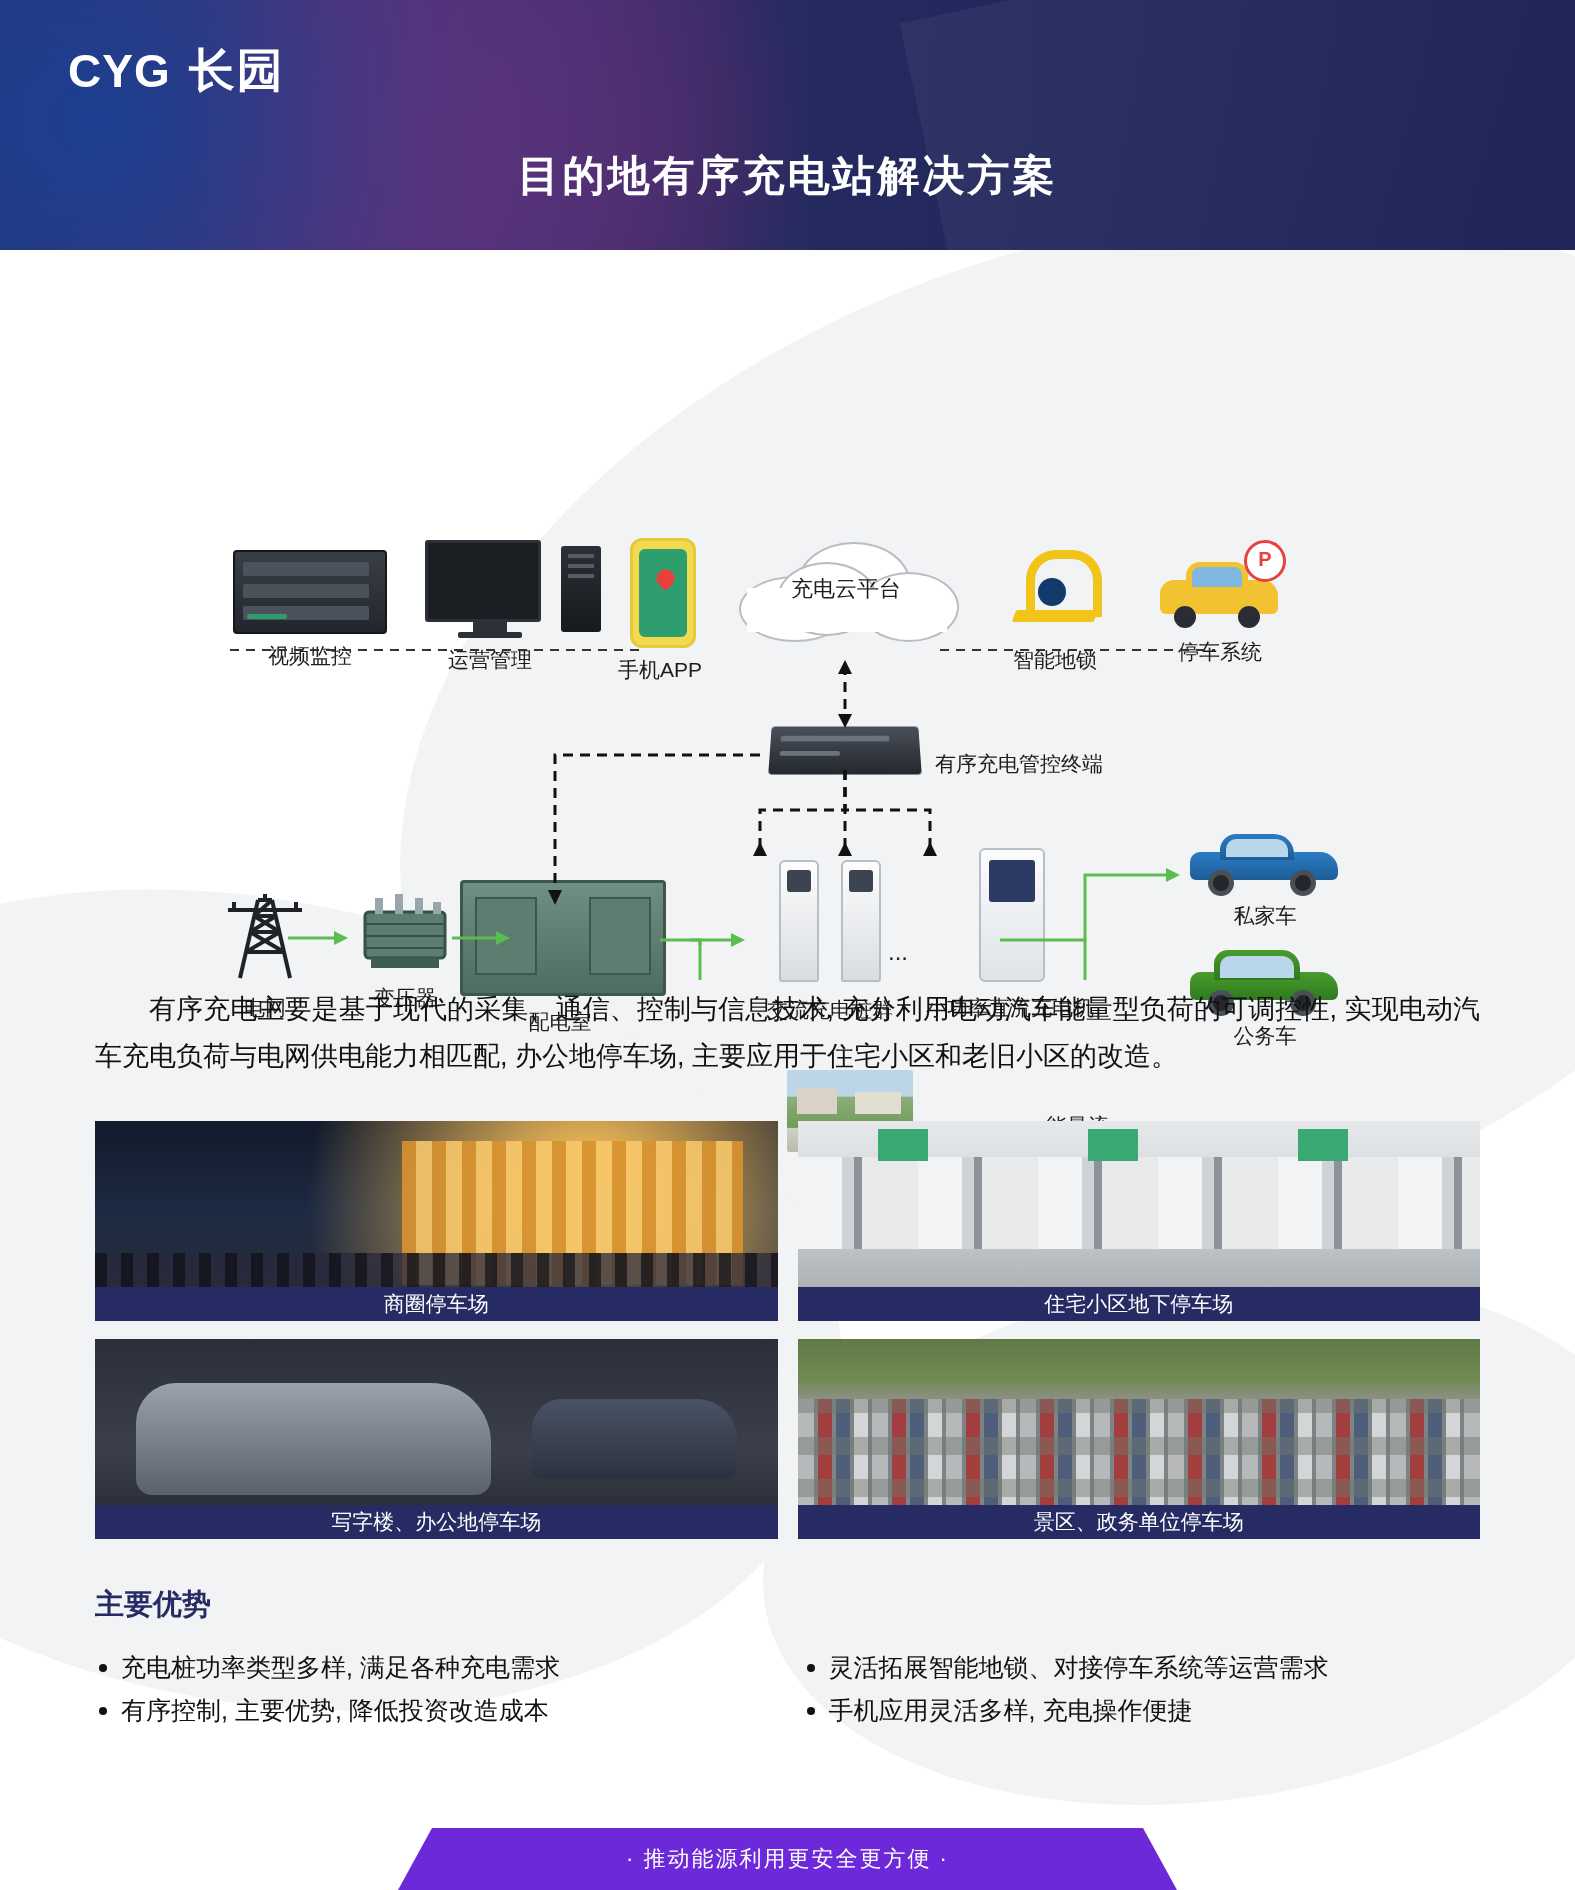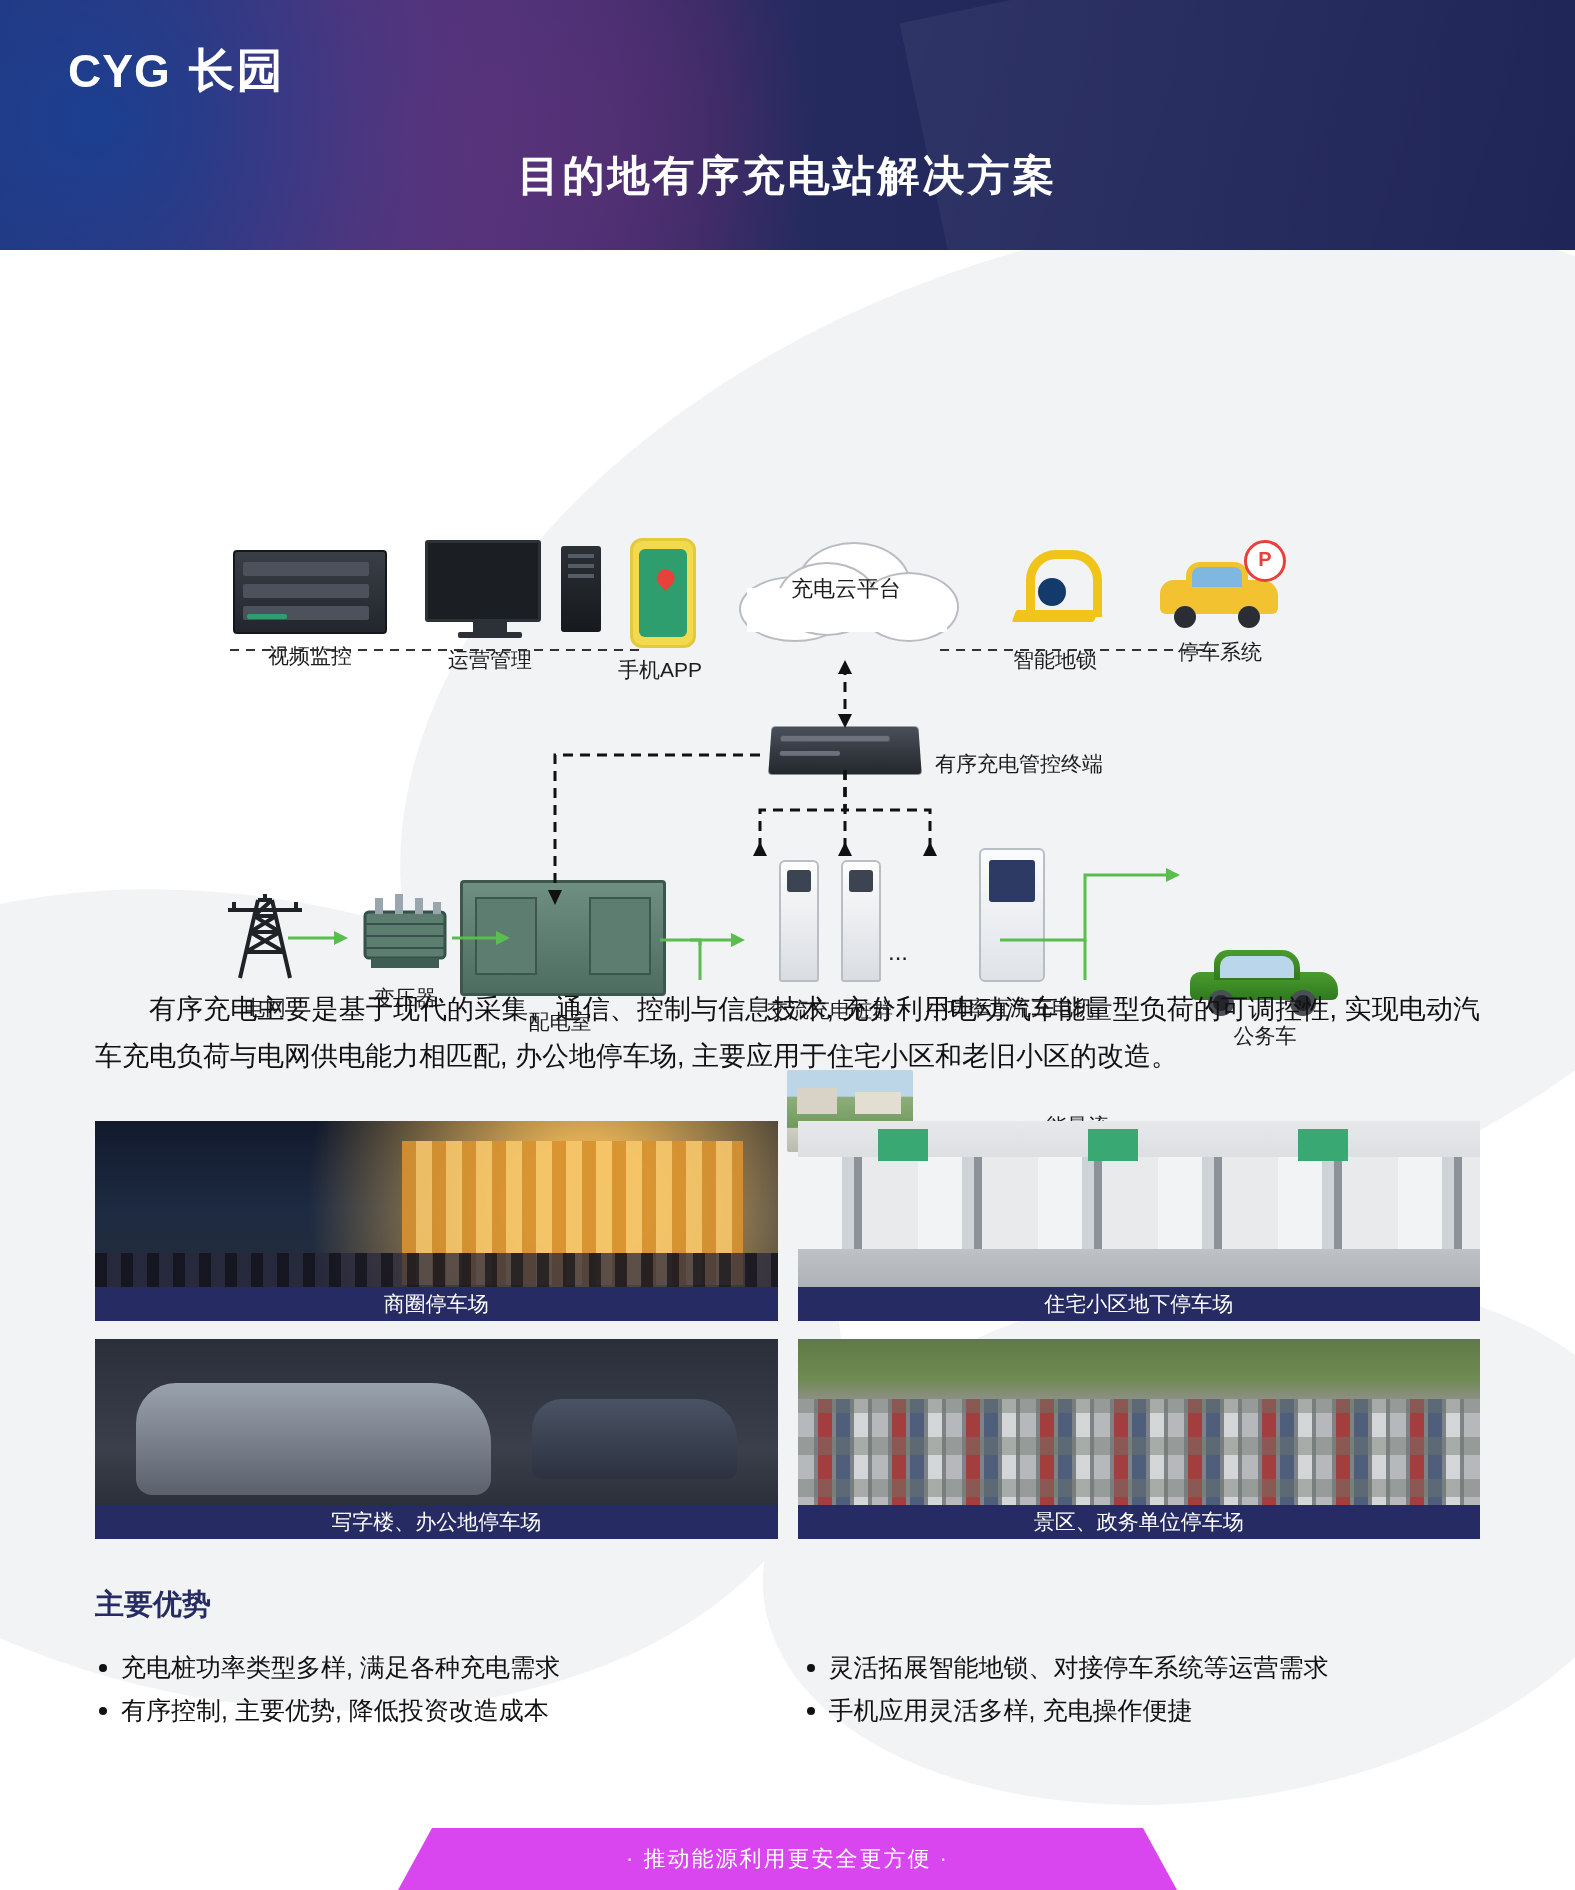--- a/index.html
+++ b/index.html
@@ -186,21 +186,21 @@
   
   .adv{position:relative;z-index:3;margin:46px 95px 0 95px;}
   .adv h2{margin:0 0 16px 0;font-size:29px;color:#262b63;font-weight:bold;}
   .adv .cols{display:grid;grid-template-columns:1fr 1fr;gap:10px 30px;}
   .adv li{list-style:none;font-size:25px;color:#111;margin:10px 0;position:relative;padding-left:26px;}
   .adv li:before{content:"";position:absolute;left:4px;top:13px;width:8px;height:8px;background:#111;border-radius:50%;}
   .adv ul{margin:0;padding:0;}
 
   
   .footer{position:absolute;left:0;right:0;bottom:0;height:72px;z-index:4;}
-  .footer .bar{position:absolute;left:398px;right:398px;bottom:0;height:62px;background:#d946ef;
+  .footer .bar{position:absolute;left:398px;right:398px;bottom:0;height:62px;background:#6d28d9;
     clip-path:polygon(34px 0,calc(100% - 34px) 0,100% 100%,0 100%);
     display:flex;align-items:center;justify-content:center;}
   .footer .txt{color:#fff;font-size:22px;letter-spacing:2px;}
 </style>
 </head>
 <body>
 
 <div class="bg-deco">
   <div class="sw sw1"></div>
   <div class="sw sw2"></div>
@@ -386,20 +386,30 @@
 
   <div class="node" style="left:910px;top:598px;width:200px;">
     <div class="art" style="width:62px;">
         <div class="dcbox">
           <div class="scr"></div>
         </div>
       </div>
     <div class="cap" style="margin-top:12px;">小功率直流充电机</div>
   </div>
 
+  <div class="node" style="left:1185px;top:580px;width:160px;">
+    <div class="art car">
+      <div class="body" style="background:linear-gradient(180deg,#2b7cc4,#1d5d97);"></div>
+      <div class="top" style="background:linear-gradient(180deg,#2b7cc4,#1d5d97);"></div>
+      <div class="win"></div>
+        <div class="w1"></div>
+        <div class="w2"></div>
+    </div>
+    <div class="cap" style="margin-top:10px;">私家车</div>
+  </div>
 
   <div class="node" style="left:1185px;top:700px;width:160px;">
     <div class="art car">
       <div class="body" style="background:linear-gradient(180deg,#4a9b2e,#2f7a1e);"></div>
       <div class="top" style="left:24px;width:86px;height:30px;top:0;background:linear-gradient(180deg,#4a9b2e,#2f7a1e);border-radius:14px 18px 0 0;"></div>
       <div class="win" style="left:30px;top:6px;width:74px;height:22px;"></div>
       <div class="w1"></div>
         <div class="w2"></div>
     </div>
     <div class="cap" style="margin-top:10px;">公务车</div>

